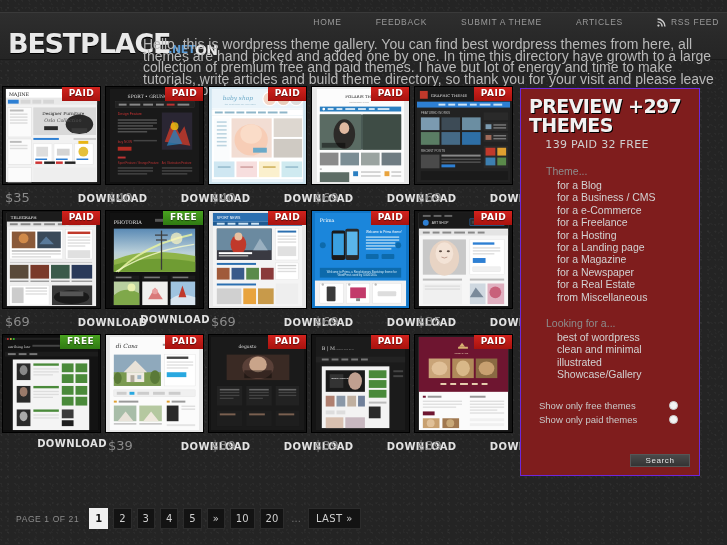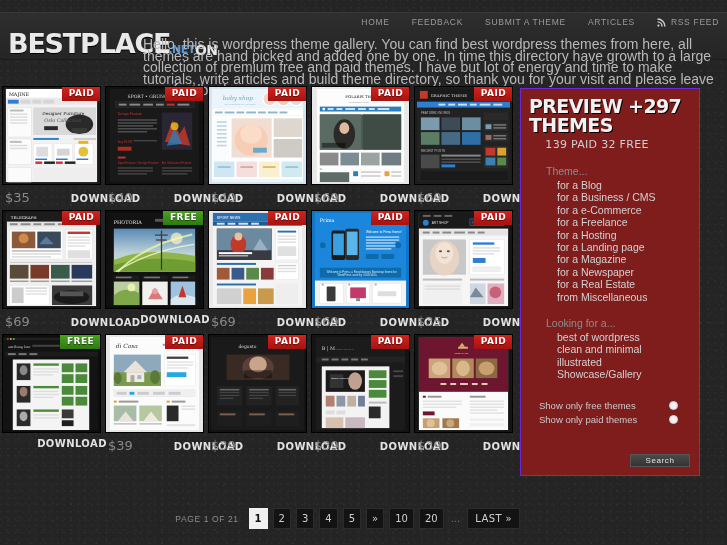--- a/index.html
+++ b/index.html
@@ -53,21 +53,21 @@
   }
   .logo-on {
     font-size: 14px; font-weight: bold;
     color: #e9e9e9; letter-spacing: -0.6px;
     font-family: "DejaVu Sans", sans-serif;
     margin-top: -1px;
   }
 
   .nav {
     position: absolute; right: 8px; top: 4px;
-    display: flex; align-items: center; gap: 22px;
+    display: flex; align-items: center; gap: 34px;
   }
   .nav-item {
     font-size: 8.5px; letter-spacing: 0.7px;
     color: #9b9b9b; cursor: pointer;
     text-transform: uppercase;
   }
   .rss-wrap { display: flex; align-items: center; gap: 5px; }
   .rss-icon { width: 9px; height: 9px; display:block; }
 
   .intro {
@@ -102,21 +102,21 @@
     color: #fff; padding: 2px 7px 3px 7px;
     font-family: "DejaVu Sans", sans-serif;
     text-shadow: 0 1px 1px rgba(0,0,0,.5);
     z-index: 4;
     text-align: center;
   }
   .badge.paid { background: linear-gradient(180deg,#d5241f,#a8120e); }
   .badge.free { background: linear-gradient(180deg,#4ba521,#2f7a12); }
   .meta {
     display: flex; align-items: baseline; justify-content: flex-start;
-    padding: 5px 0 0 3px; 
+    padding: 5px 0 0 3px; gap: 7px;
   }
   .price {
     font-size: 13px; color: #8a8a8a; font-weight: normal;
     font-family: "DejaVu Sans", sans-serif;
   }
   .dl {
     font-size: 10px; color: #e2e2e2; letter-spacing: 0.4px;
     font-weight: bold; cursor: pointer;
     font-family: "DejaVu Sans", sans-serif;
     padding-left: 41px;
@@ -173,23 +173,23 @@
     width: 60px; height: 13px;
     background: linear-gradient(180deg,#4a4a4a,#343434);
     border: 1px solid #565656;
     color: #e4e4e4; font-size: 8px; letter-spacing: 0.6px;
     display: flex; align-items: center; justify-content: center;
     cursor: pointer;
   }
 
   
   .pager {
-    position: absolute; left: 0; top: 508px;
+    position: absolute; left: 16px; top: 508px;
     width: 520px;
-    display: flex; align-items: center; justify-content: flex-end;
+    display: flex; align-items: center; justify-content: flex-start;
     gap: 5px;
   }
   .pager-label {
     font-size: 8.5px; color: #8c8c8c; letter-spacing: 0.6px;
     margin-right: 5px;
   }
   .page {
     min-width: 17px; height: 21px;
     background: #131313;
     border: 1px solid #2c2c2c;

